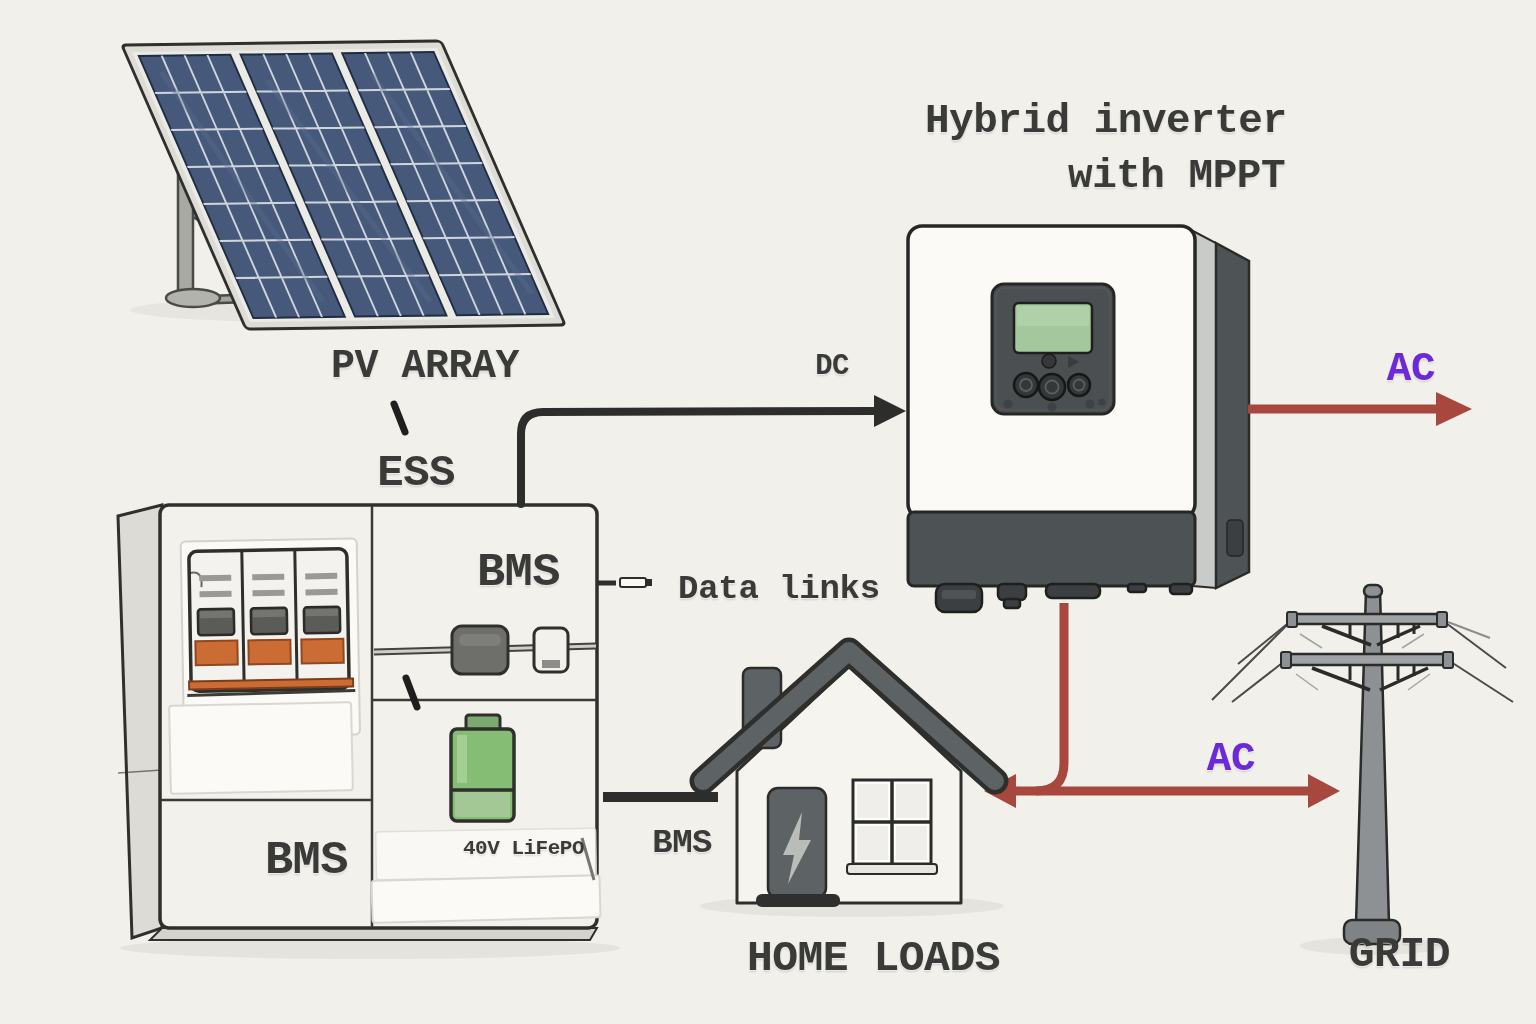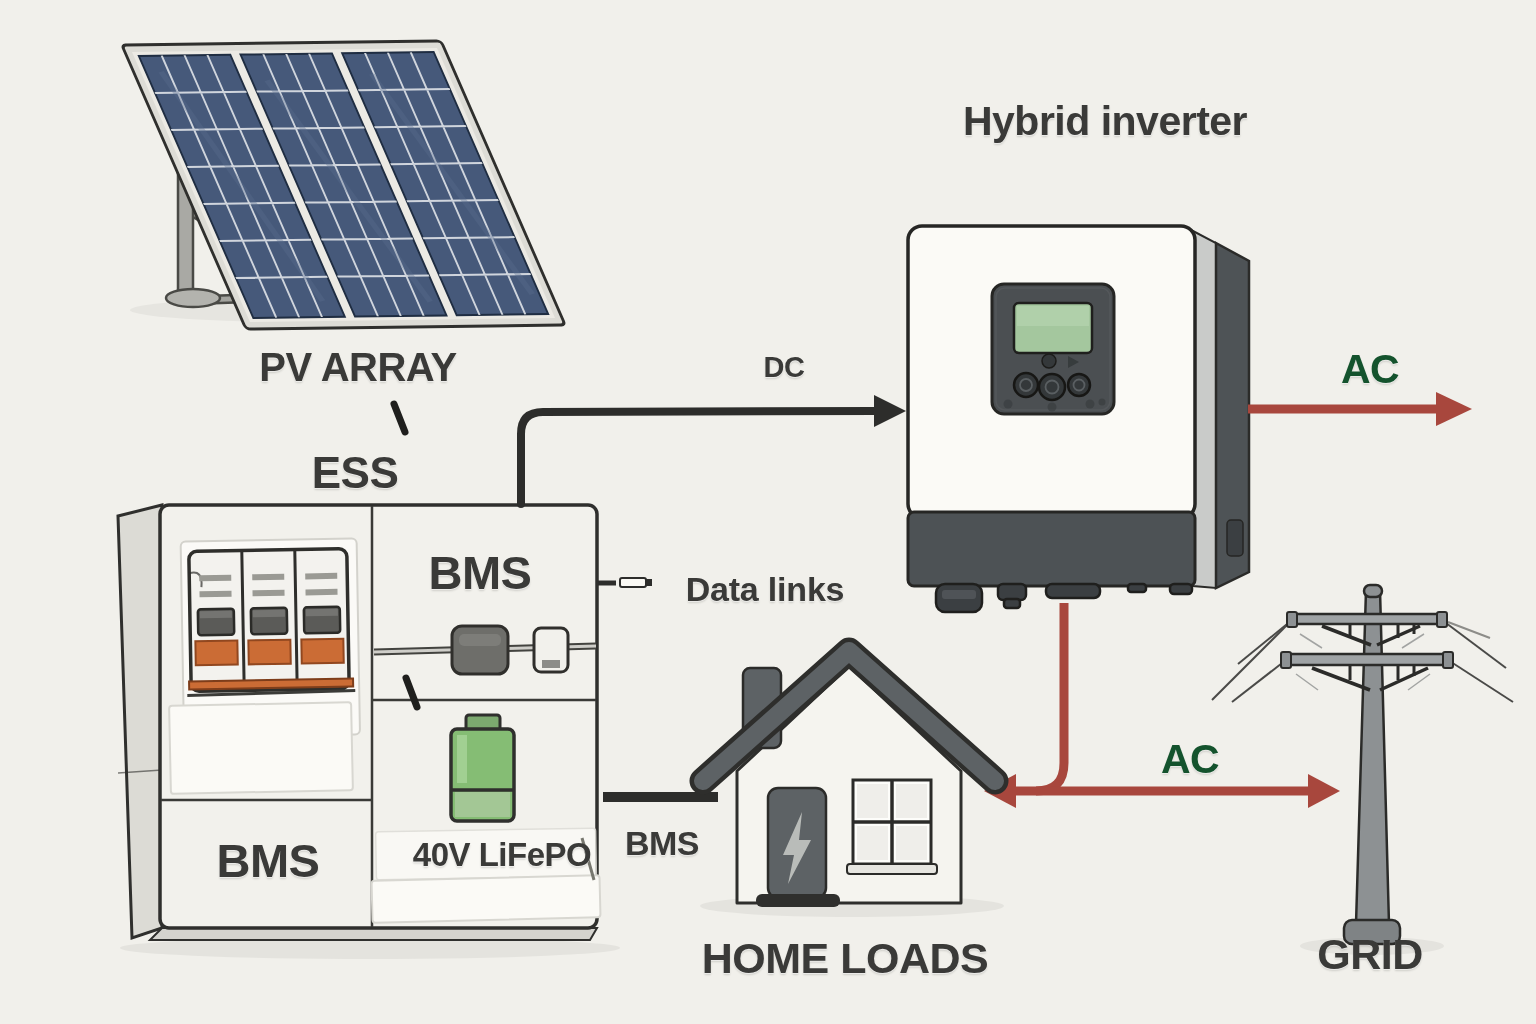--- a/index.html
+++ b/index.html
@@ -3,38 +3,39 @@
 <meta charset="utf-8">
 <style>
   html,body{margin:0;padding:0;background:#d8d7d2;}
   .stage{
     position:relative; width:1536px; height:1024px; overflow:hidden;
     background:#f1f0eb;
     font-family:"Liberation Sans", sans-serif;
   }
   svg{position:absolute;left:0;top:0;}
   .lbl{
-    position:absolute; font-weight:700; color:#3a3a38; text-align:center;
+    position:absolute; font-weight:700; color:#3a3a38; text-align:right;
     letter-spacing:-0.5px; line-height:1.05;
     text-shadow:0 1px 0 rgba(255,255,255,.55), 0 2px 2px rgba(60,60,55,.18);
     white-space:nowrap;
+    font-family:Liberation Mono, monospace;
   }
-  .red{color:#14532d;}
-  .pv   {left:208px; top:346px; width:300px; font-size:40px;}
+  .red{color:#6d28d9;}
+  .pv   {left:219px; top:346px; width:300px; font-size:40px;}
   .ess  {left:255px; top:450px; width:200px; font-size:44px;}
   .inv1 {left:925px; top:100px; width:360px; font-size:41px;}
   .inv2 {left:925px; top:155px; width:360px; font-size:41px;}
   .dc   {left:719px; top:352px; width:130px; font-size:29px;}
   .actop{left:1305px;top:348px; width:130px; font-size:41px;}
   .acbot{left:1125px;top:738px; width:130px; font-size:41px;}
   .dlinks{left:650px;top:572px; width:230px; font-size:34px; letter-spacing:-0.2px;}
   .bmscell{left:400px;top:548px; width:160px; font-size:47px;}
   .prot {left:168px; top:708px; width:188px; font-size:34px; line-height:1.16;}
   .bmsleft{left:188px;top:836px; width:160px; font-size:47px;}
-  .bat1 {left:372px; top:838px; width:212px; font-size:33px;margin-left:24px;}
+  .bat1 {left:372px; top:838px; width:212px; font-size:21px;}
   .bat2 {left:368px; top:882px; width:226px; font-size:30px; letter-spacing:-0.8px;}
   .bmslink{left:612px;top:826px; width:100px; font-size:34px;}
   .home {left:690px; top:936px; width:310px; font-size:43px;}
   .grid {left:1290px;top:932px; width:160px; font-size:43px;}
 </style>
 </head>
 <body>
 
 <div class="stage">
 
@@ -276,20 +277,21 @@
           <line x1="1414" y1="666" x2="1414" y2="676"></line>
         </g>
     <line x1="1312" y1="668" x2="1370" y2="690" stroke="#2b2b29" stroke-width="3.5"></line>
     <line x1="1428" y1="668" x2="1380" y2="690" stroke="#2b2b29" stroke-width="3.5"></line>
   </g>
 </svg>
 
 <div class="lbl pv">PV ARRAY</div>
 <div class="lbl ess">ESS</div>
 <div class="lbl inv1">Hybrid inverter</div>
+<div class="lbl inv2">with MPPT</div>
 <div class="lbl dc">DC</div>
 <div class="lbl red actop">AC</div>
 <div class="lbl red acbot">AC</div>
 <div class="lbl dlinks">Data links</div>
 <div class="lbl bmscell">BMS</div>
 <div class="lbl bmsleft">BMS</div>
 <div class="lbl bat1">40V LiFePO</div>
 <div class="lbl bmslink">BMS</div>
 <div class="lbl grid">GRID</div>
 <div class="lbl home">HOME LOADS</div>

